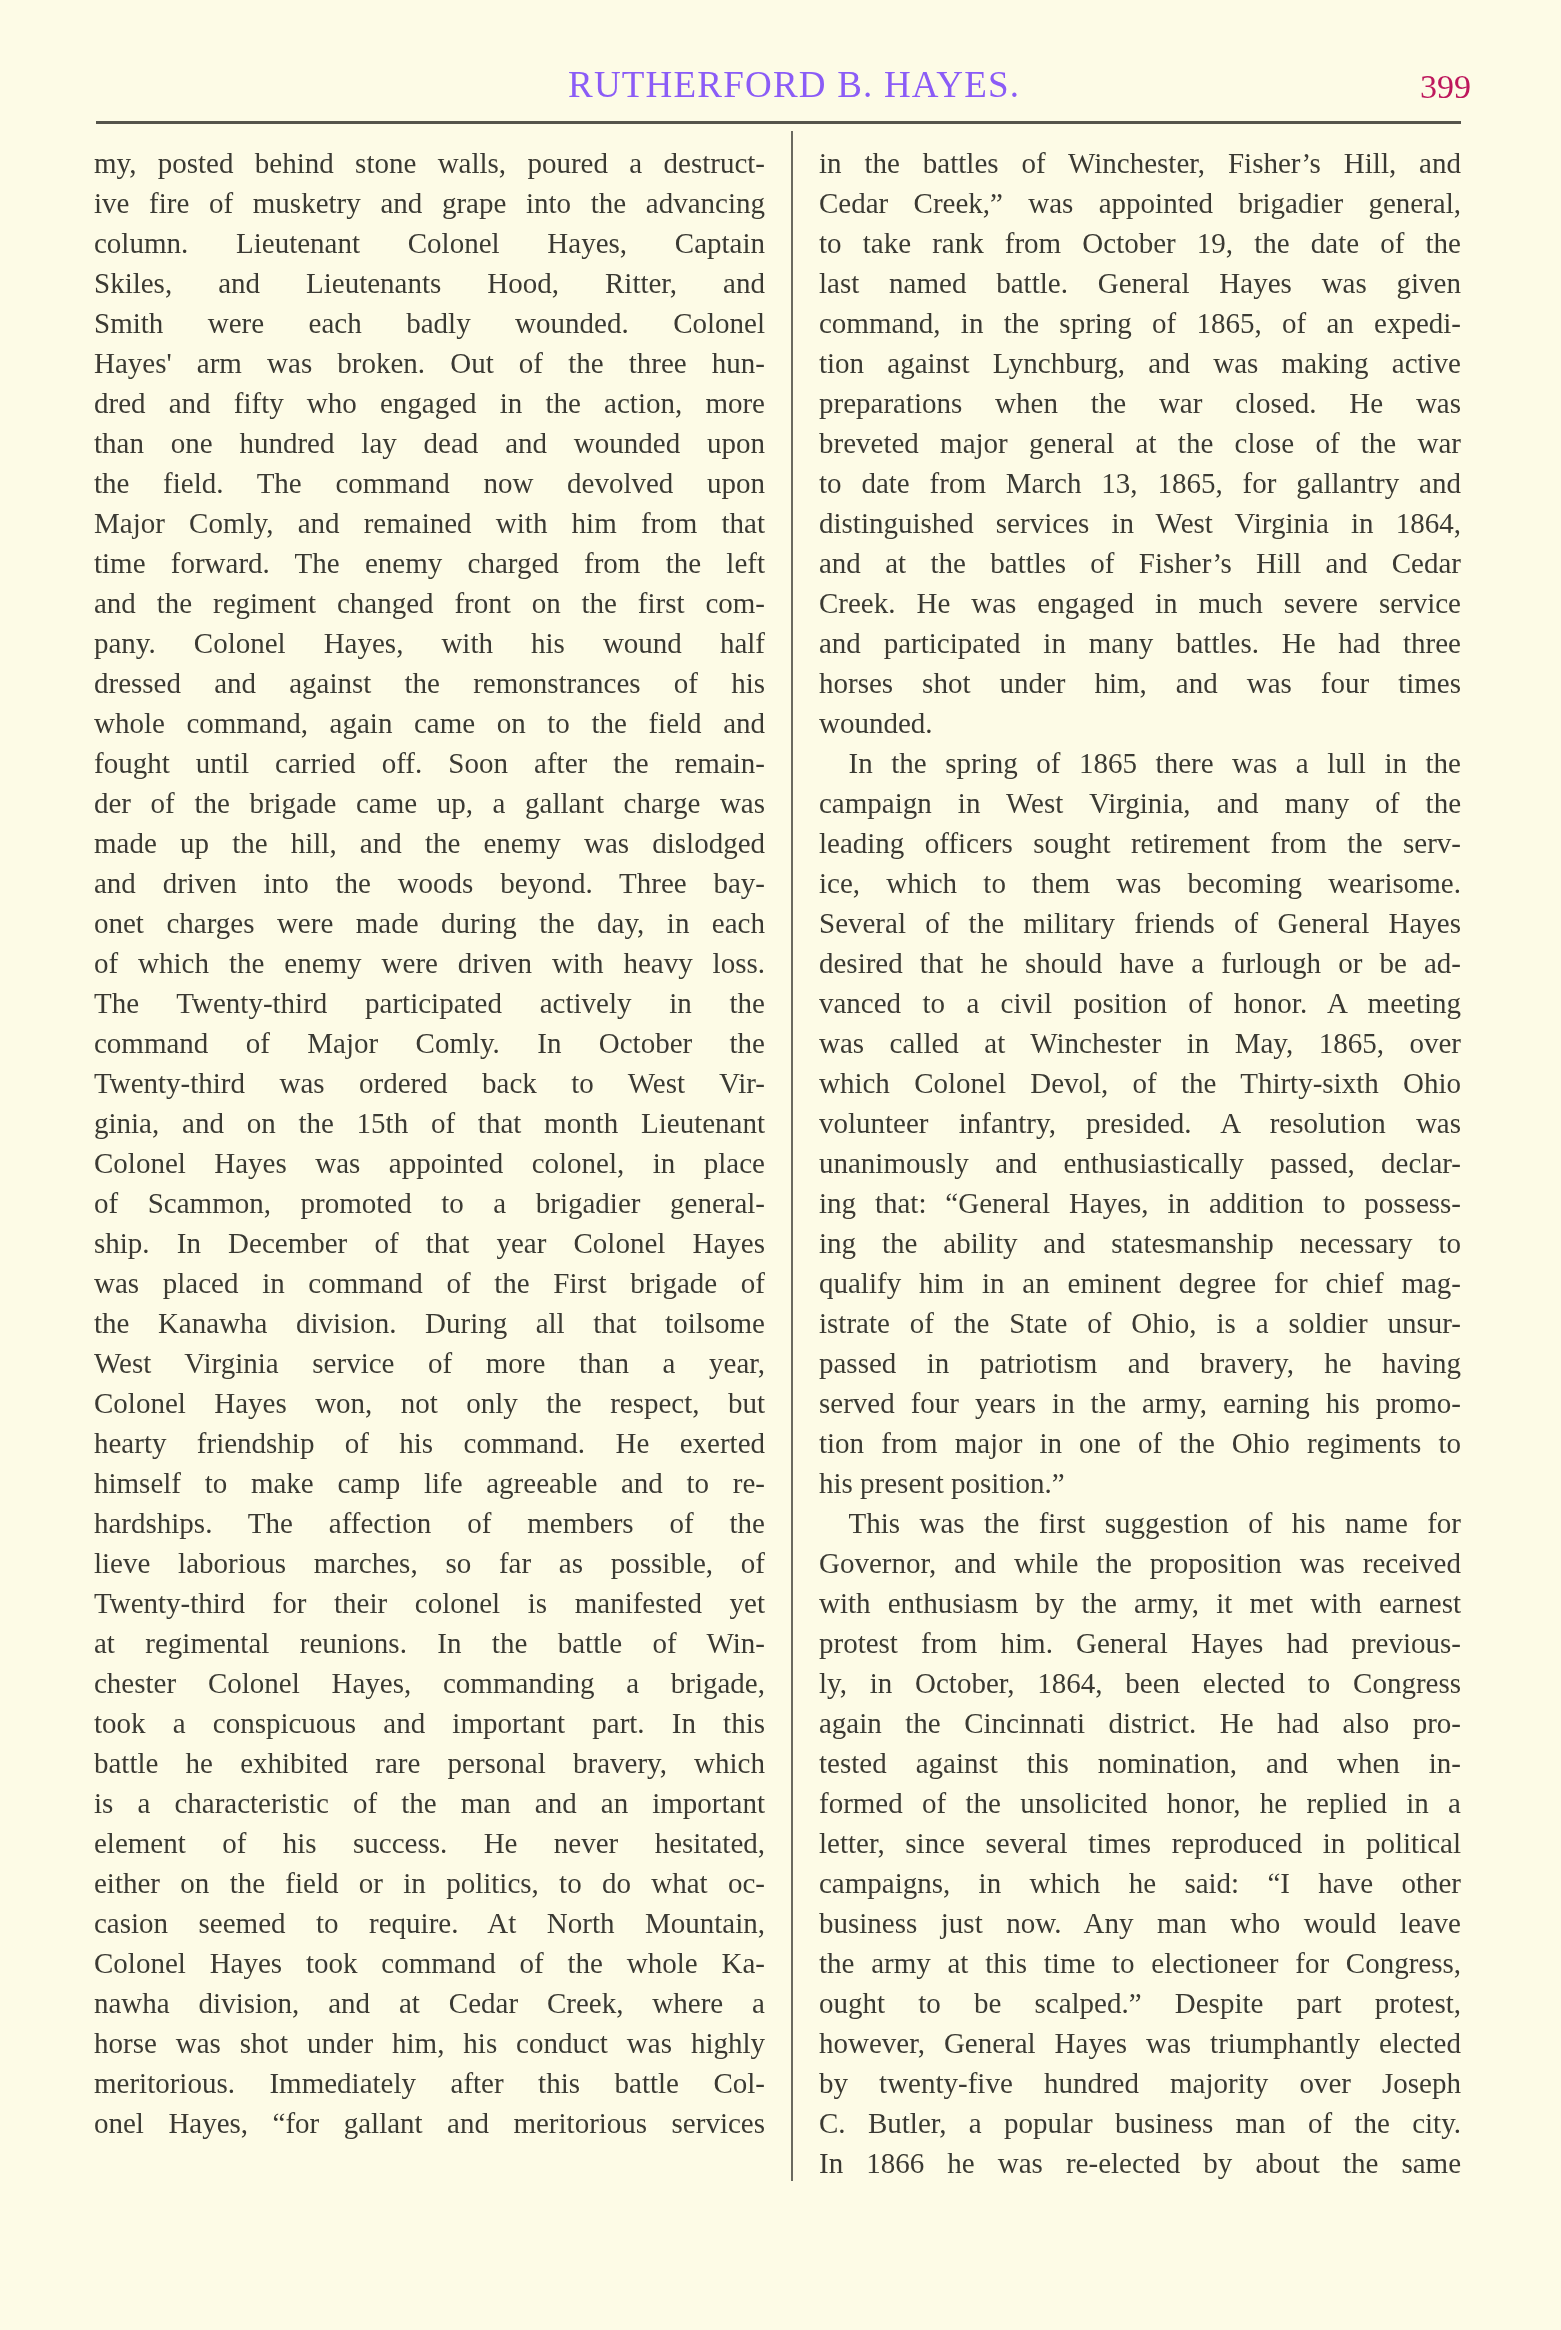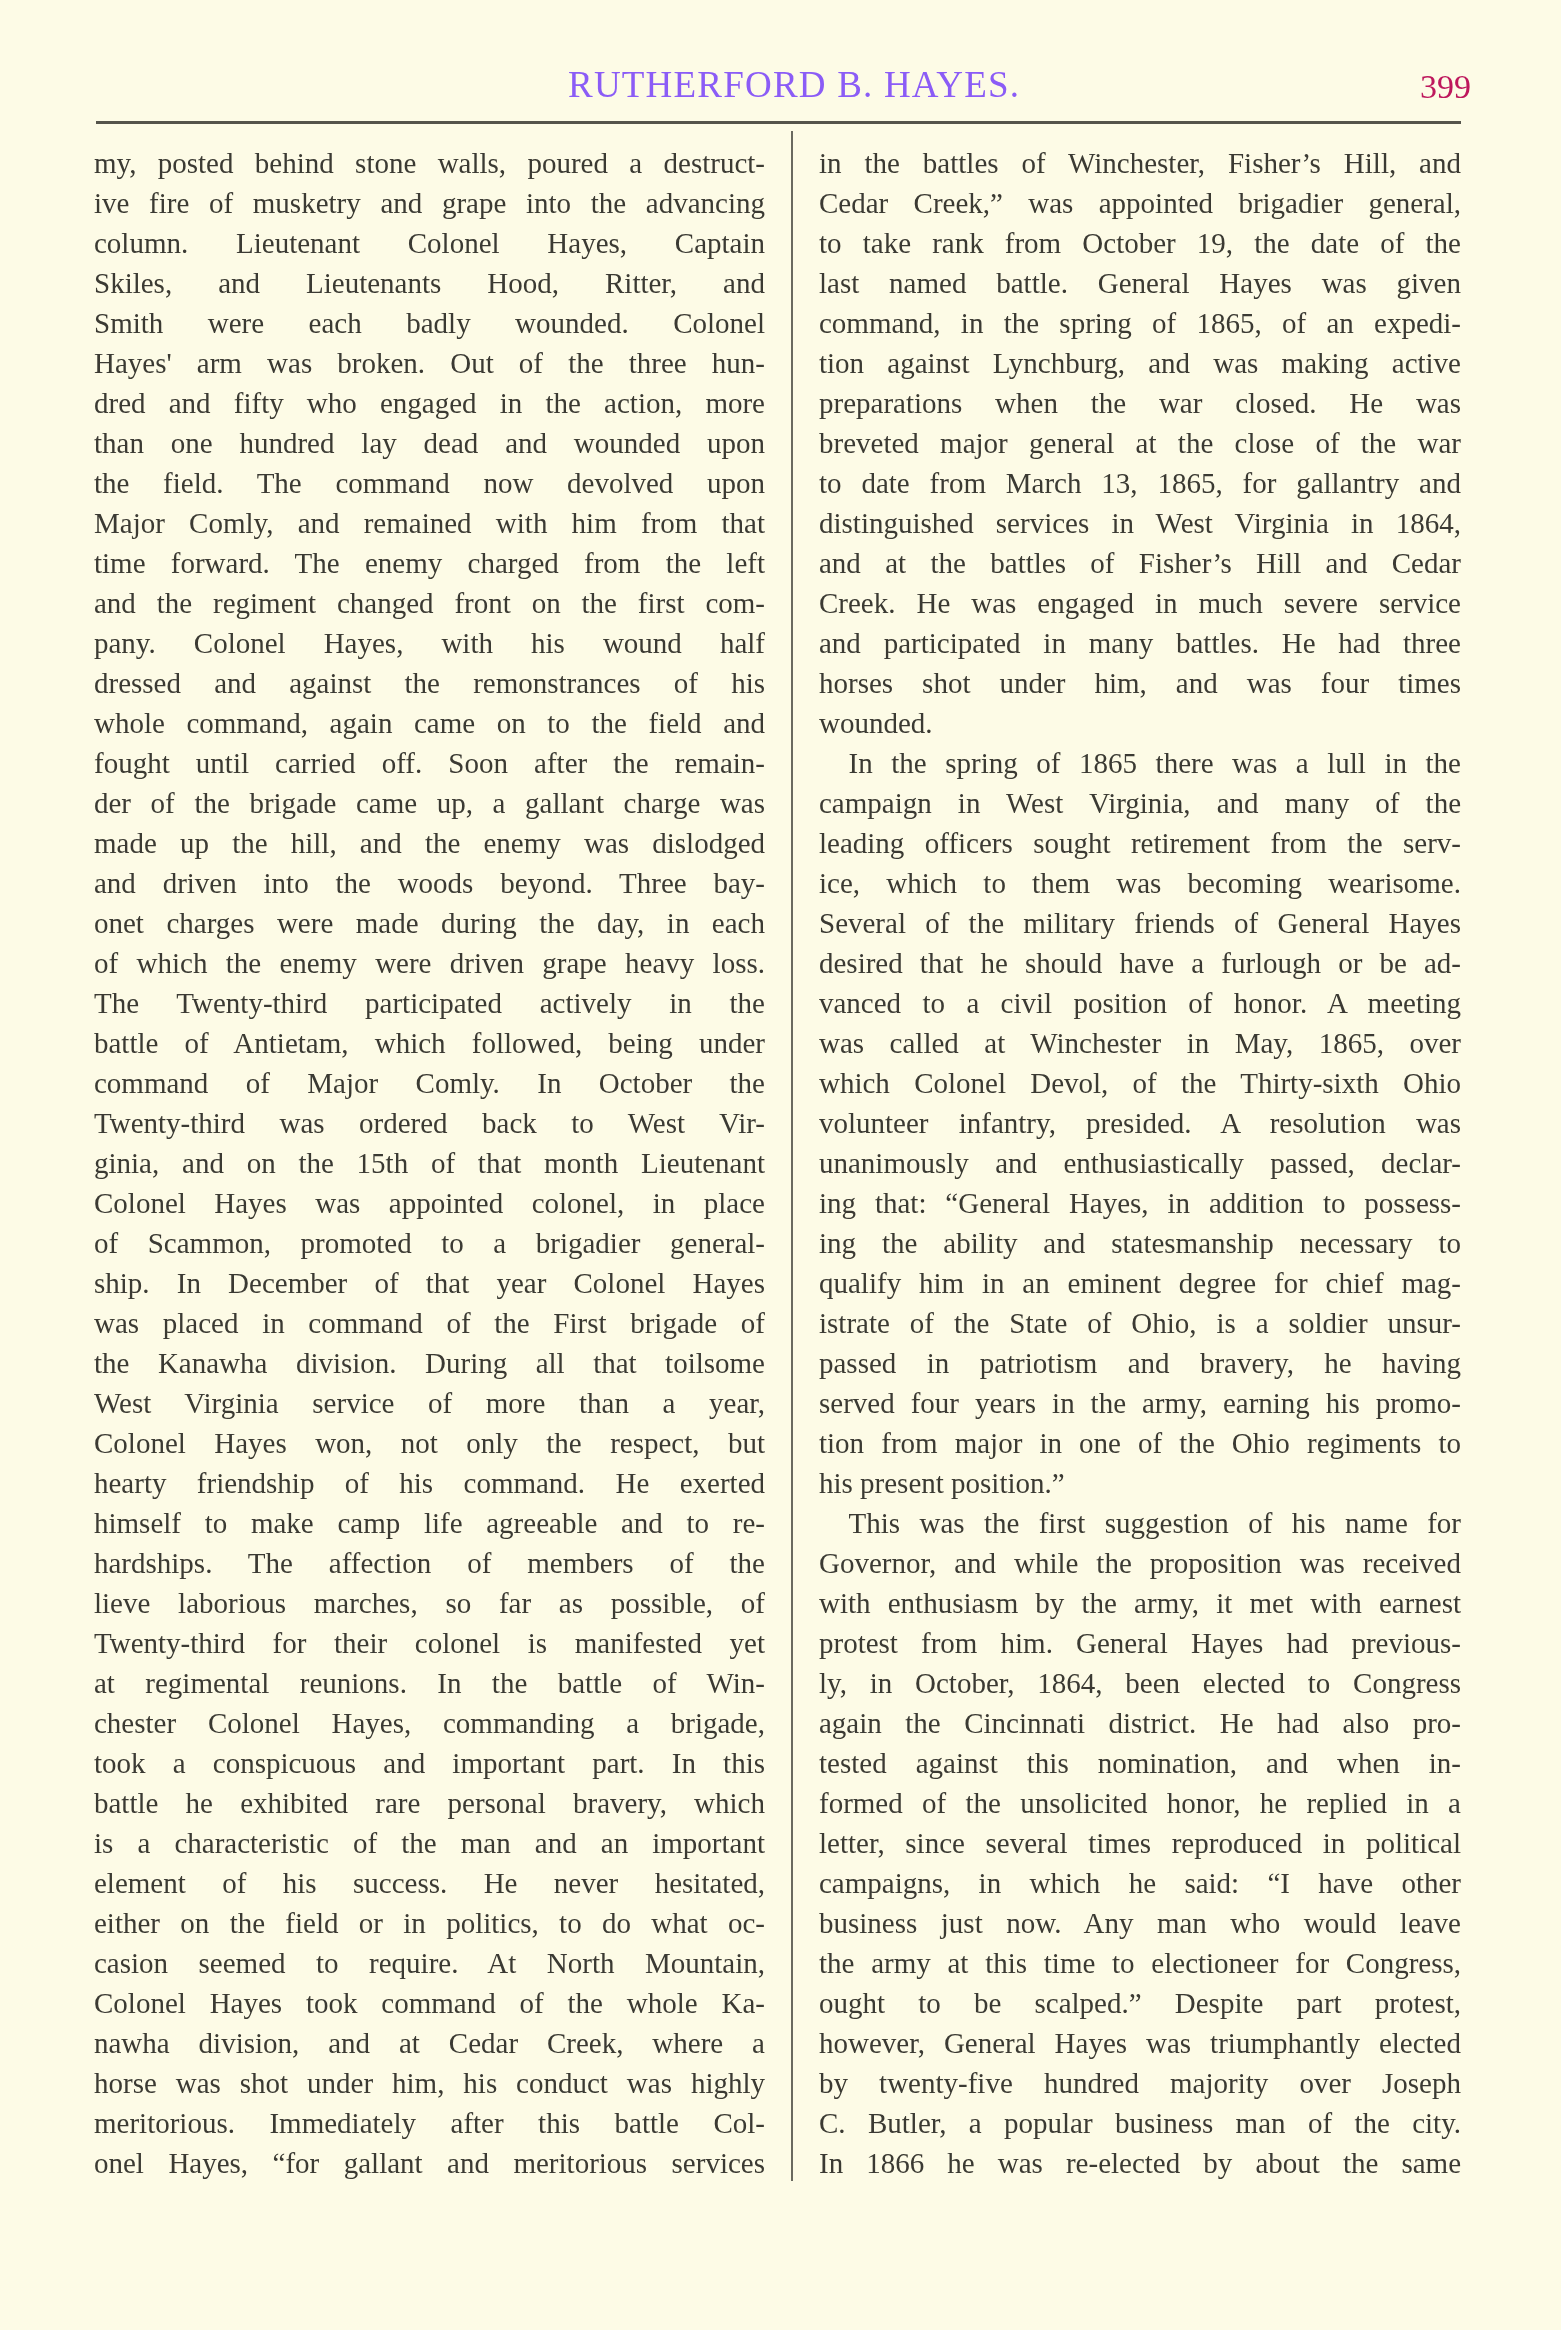--- a/index.html
+++ b/index.html
@@ -87,23 +87,22 @@
     <span class="line">time forward.  The enemy charged from the left</span>
     <span class="line">and the regiment changed front on the first com-</span>
     <span class="line">pany.  Colonel Hayes, with his wound half</span>
     <span class="line">dressed and against the remonstrances of his</span>
     <span class="line">whole command, again came on to the field and</span>
     <span class="line">fought until carried off.  Soon after the remain-</span>
     <span class="line">der of the brigade came up, a gallant charge was</span>
     <span class="line">made up the hill, and the enemy was dislodged</span>
     <span class="line">and driven into the woods beyond.  Three bay-</span>
     <span class="line">onet charges were made during the day, in each</span>
-    <span class="line">of which the enemy were driven grape heavy loss.</span>
+    <span class="line">of which the enemy were driven with heavy loss.</span>
     <span class="line">The Twenty-third participated actively in the</span>
-    <span class="line">battle of Antietam, which followed, being under</span>
     <span class="line">command of Major Comly.  In October the</span>
     <span class="line">Twenty-third was ordered back to West Vir-</span>
     <span class="line">ginia, and on the 15th of that month Lieutenant</span>
     <span class="line">Colonel Hayes was appointed colonel, in place</span>
     <span class="line">of Scammon, promoted to a brigadier general-</span>
     <span class="line">ship.  In December of that year Colonel Hayes</span>
     <span class="line">was placed in command of the First brigade of</span>
     <span class="line">the Kanawha division.  During all that toilsome</span>
     <span class="line">West Virginia service of more than a year,</span>
     <span class="line">Colonel Hayes won, not only the respect, but</span>

